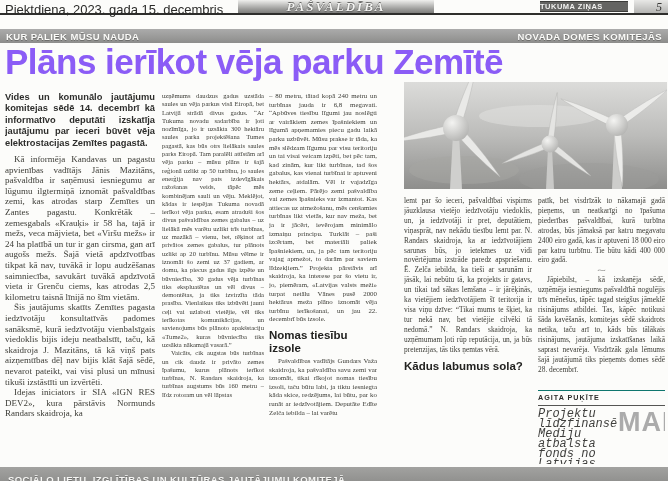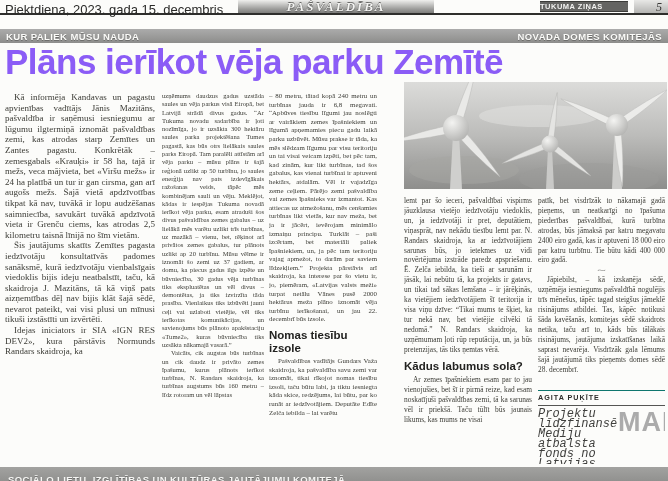--- a/index.html
+++ b/index.html
@@ -192,40 +192,40 @@
           <path transform="rotate(55)" d="M -3.5 -8 C -3.5 -30 -2 -48 0 -62 C 2 -48 3.5 -30 3.5 -8 Z"></path>
           <path transform="rotate(175)" d="M -3.5 -8 C -3.5 -30 -2 -48 0 -62 C 2 -48 3.5 -30 3.5 -8 Z"></path>
           <path transform="rotate(295)" d="M -3.5 -8 C -3.5 -30 -2 -48 0 -62 C 2 -48 3.5 -30 3.5 -8 Z"></path>
         </g>
         <circle r="11" fill="url(#hub)"></circle>
       </g>
     </svg>
   </div>
 
   <div id="col1" class="col">
+    <p class="lede">Vides un komunālo jautājumu komitejas sēdē 14. decembrī kā informatīvo deputāti izskatīja jautājumu par ieceri būvēt vēja elektrostacijas Zemītes pagastā.</p>
     <p class="indent">Kā informēja Kandavas un pagastu apvienības vadītājs Jānis Mazitāns, pašvaldība ir saņēmusi iesniegumu ar lūgumu ilgtermiņā iznomāt pašvaldības zemi, kas atrodas starp Zemītes un Zantes pagastu. Konkrētāk – zemesgabals «Krauķi» ir 58 ha, tajā ir mežs, veca mājvieta, bet «Viršu mežs» ir 24 ha platībā un tur ir gan cirsma, gan arī augošs mežs. Šajā vietā apdzīvotības tikpat kā nav, tuvākā ir lopu audzēšanas saimniecība, savukārt tuvākā apdzīvotā vieta ir Grenču ciems, kas atrodas 2,5 kilometru taisnā līnijā no šīm vietām.</p>
     <p class="indent">Šis jautājums skatīts Zemītes pagasta iedzīvotāju konsultatīvās padomes sanāksmē, kurā iedzīvotāju vienbalsīgais viedoklis bijis ideju neatbalstīt, taču, kā skaidroja J. Mazitāns, tā kā viņš pats aizņemtības dēļ nav bijis klāt šajā sēdē, nevarot pateikt, vai visi plusi un mīnusi tikuši izstāstīti un izvērtēti.</p>
     <p class="indent">Idejas iniciators ir SIA «IGN RES DEV2», kura pārstāvis Normunds Randars skaidroja, ka</p>
   </div>
 
   <div id="col2" class="col">
     <p>uzņēmums daudzus gadus uzstāda saules un vēja parkus visā Eiropā, bet Latvijā strādā divus gadus. “Ar Tukuma novadu sadarbība ir ļoti nozīmīga, jo ir uzsākta 300 hektāru saules parka projektēšana Tumes pagastā, kas būs otrs lielākais saules parks Eiropā. Tam paralēli attīstām arī vēja parku – mūsu plāns ir šajā reģionā uzlikt ap 50 turbīnu, jo saules enerģija nav pats izdevīgākais ražošanas veids, tāpēc mēs kombinējam sauli un vēju. Meklējot, kādas ir iespējas Tukuma novadā ierīkot vēja parku, esam atraduši šos divus pašvaldības zemes gabalus – uz lielākā mēs varētu uzlikt trīs turbīnas, uz mazākā – vienu, bet, rēķinot arī privātos zemes gabalus, tur plānots uzlikt ap 20 turbīnu. Mūsu vēlme ir iznomāt šo zemi uz 37 gadiem, ar domu, ka piecus gadus ilgs izpēte un būvniecība, 30 gadus vēja turbīnas tiks ekspluatētas un vēl divus – demontētas, ja tiks izvirzīta tāda prasība. Vienlaikus tiks izbūvēti jauni ceļi vai uzlaboti vietējie, vēl tiks ierīkotas komunikācijas, un savienojums būs plānoto apakšstaciju «Tume2», kuras būvniecība tiks uzsākta nākamajā vasarā.”</p>
     <p class="indent">Vaicāts, cik augstas būs turbīnas un cik daudz ir privāto zemes īpašumu, kurus plānots ierīkot turbīnas, N. Randars skaidroja, ka turbīnas augstums būs 160 metru – līdz rotoram un vēl lāpstas</p>
   </div>
 
   <div id="col3" class="col">
     <p>– 80 metru, tātad kopā 240 metru un turbīnas jauda ir 6,8 megavati. “Apbūves tiesību līgumi jau noslēgti ar vairākiem zemes īpašniekiem un līgumā apņemamies piecu gadu laikā parku uzbūvēt. Mūsu prakse ir tāda, ka mēs slēdzam līgumu par visu teritoriju un tai visai veicam izpēti, bet pēc tam, kad zinām, kur likt turbīnas, tad šos gabalus, kas vienai turbīnai ir aptuveni hektārs, atdalām. Vēl ir vajadzīga zeme ceļiem. Pārējo zemi pašvaldība vai zemes īpašnieks var izmantot. Kas attiecas uz atmežošanu, mēs cenšamies turbīnas likt vietās, kur nav meža, bet ja ir jācērt, ievērojam minimālo izmaiņu principu. Turklāt – paši izcērtam, bet materiāli paliek īpašniekiem, un, ja pēc tam teritoriju vajag apmežot, to darām par saviem līdzekļiem.” Projekta pārstāvis arī skaidroja, ka interese par šo vietu ir, jo, piemēram, «Latvijas valsts meži» turpat netālu Vānes pusē 2000 hektārus meža plāno iznomāt vēja turbīnu ierīkošanai, un jau 22. decembrī būs izsole.</p>
     <h3 class="subhead">Nomas tiesību izsole</h3>
     <p class="indent">Pašvaldības vadītājs Gundars Važa skaidroja, ka pašvaldība savu zemi var iznomāt, tikai rīkojot nomas tiesību izsoli, taču būtu labi, ja tiktu iesniegta kāda skice, redzējums, lai būtu, par ko runāt ar iedzīvotājiem. Deputāte Edīte Zelča iebilda – lai varētu</p>
   </div>
 
   <div id="col4" class="col">
     <p>lemt par šo ieceri, pašvaldībai vispirms jāuzklausa vietējo iedzīvotāju viedoklis, un, ja iedzīvotāji ir pret, deputātiem, viņasprāt, nav nekādu tiesību lemt par. N. Randars skaidroja, ka ar iedzīvotājiem sarunas būs, jo ietekmes uz vidi novērtējuma izstrāde paredz apspriešanu. Ē. Zelča iebilda, ka tieši ar sarunām ir jāsāk, lai nebūtu tā, ka projekts ir gatavs, un tikai tad sākas lemšana – ir jārēķinās, ka vietējiem iedzīvotājiem šī teritorija ir visa viņu dzīve: “Tikai mums te šķiet, ka tur nekā nav, bet vietējie cilvēki tā nedomā.” N. Randars skaidroja, ka uzņēmumam ļoti rūp reputācija, un, ja būs pretenzijas, tās tiks ņemtas vērā.</p>
     <h3 class="subhead">Kādus labumus sola?</h3>
-    <p class="indent">Ar zemes īpašniekiem esam par to jau vienojušies, bet šī ir pirmā reize, kad esam noskatījuši pašvaldības zemi, tā ka sarunas vēl ir priekšā. Taču tūlīt būs jaunais likums, kas mums ne visai</p>
   </div>
 
   <div id="col5" class="col">
     <p>patīk, bet visdrīzāk to nākamajā gadā pieņems, un neatkarīgi no īpašuma piederības pašvaldībai, kurā turbīna atrodas, būs jāmaksā par katru megavatu 2400 eiro gadā, kas ir aptuveni 18 000 eiro par katru turbīnu. Tie būtu kādi 400 000 eiro gadā.</p>
     <div class="sep">⁓</div>
     <p class="indent">Jāpiebilst, – kā izskanēja sēdē, uzņēmēja iesniegums pašvaldībā nogulējis trīs mēnešus, tāpēc tagad steigšus jāmeklē risinājums atbildei. Tas, kāpēc notikusi šāda kavēšanās, komitejas sēdē skaidrots netika, taču arī to, kāds būs tālākais risinājums, jautājuma izskatīšanas laikā saprast nevarēja. Visdrīzāk gala lēmums šajā jautājumā tiks pieņemts domes sēdē 28. decembrī.</p>
     <div class="byline">AGITA PUĶĪTE</div>
     <div class="funding">
       <div class="funding-text">Projektu līdzfinansē Mediju atbalsta fonds no Latvijas valsts budžeta līdzekļiem</div>
       <div class="maf">MAF</div>

